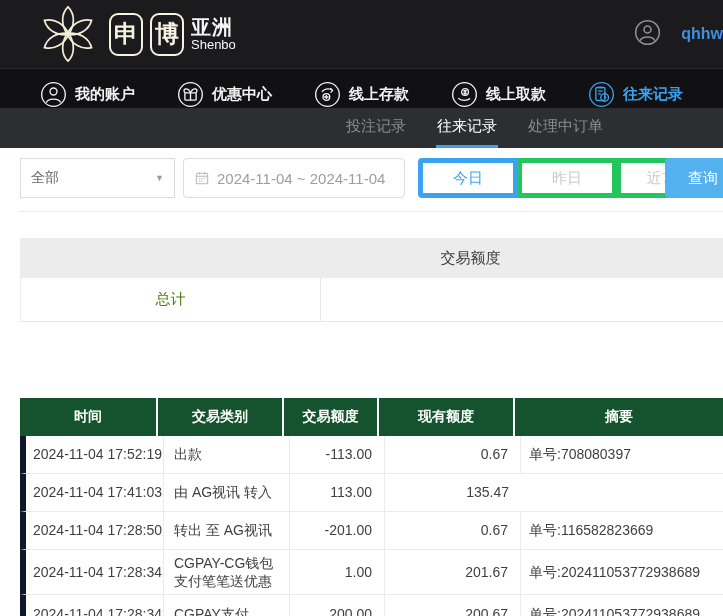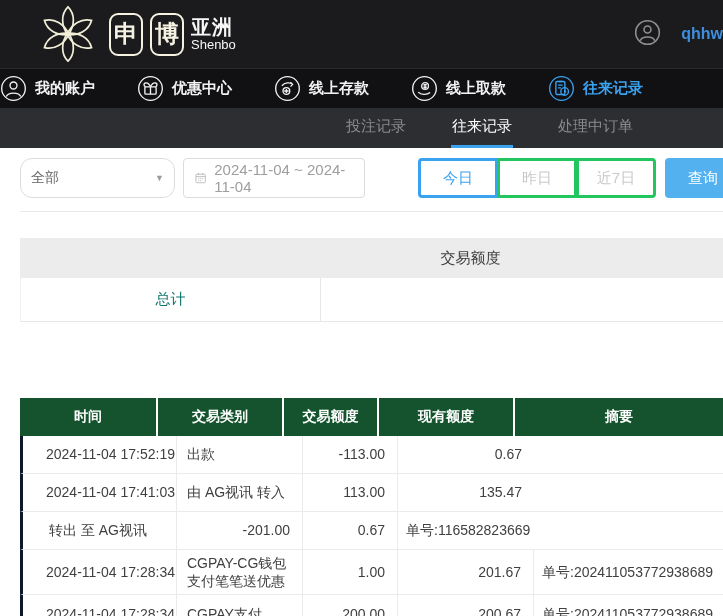--- a/index.html
+++ b/index.html
@@ -19,71 +19,71 @@
   .brand-right { display:flex; flex-direction:column; color:#f7f7f7; line-height:1.05; }
   .brand-region { font-size:20px; font-weight:700; letter-spacing:1px; }
   .brand-latin { font-size:13px; }
   .userbox { position:absolute; right:0; top:0; height:68px; display:flex;
     align-items:center; gap:20px; padding-right:0; }
   .avatar svg { width:27px; height:27px; stroke:#8f8f8f; fill:none; stroke-width:1.4; }
   .username { color:#3f8edd; font-size:16px; font-weight:700; white-space:nowrap; }
   
   .navbar { position:absolute; top:68px; left:0; width:100%; height:40px;
     background:#111114; border-top:1px solid #2a2a2c; display:flex;
-    align-items:center; gap:42px; white-space:nowrap; }
+    align-items:flex-end; padding-left:40px; gap:42px; white-space:nowrap; }
   .nav-item { display:flex; align-items:center; gap:8px; color:#f2f2f2;
     font-size:15px; font-weight:700; cursor:pointer; flex:none; }
   .nav-item svg { width:27px; height:27px; stroke:currentColor; fill:none; stroke-width:1.2; }
   .nav-item.active { color:#3aa2ef; }
   
   .tabbar { position:absolute; top:108px; left:0; width:100%; height:44px;
-    background:#2d2e32; display:flex; padding-left:345px; gap:44px; }
+    background:#2d2e32; display:flex; padding-left:345px; gap:29px; }
   .tab { height:40px; display:flex; align-items:center; padding:0 1px;
     color:#8b8b8d; font-size:15px; border-bottom:3px solid transparent; cursor:pointer; }
   .tab.active { color:#fff; border-bottom-color:#3aa2ef; }
   
   .filter-area { position:absolute; top:148px; left:0; width:100%; height:63px; background:#fff; }
   .select-box { position:absolute; left:20px; top:10px; width:155px; height:40px;
-    border:1px solid #dcdcdc; border-radius:12px; display:flex; align-items:center;
+    border:1px solid #dcdcdc; border-radius:0; display:flex; align-items:center;
     padding:0 10px; color:#666; font-size:14px; cursor:pointer; background:#fff; }
   .select-box .caret { margin-left:auto; color:#9a9a9a; font-size:9px; }
-  .date-box { position:absolute; left:183px; top:10px; width:182px; height:40px;
+  .date-box { position:absolute; left:183px; top:10px; width:222px; height:40px;
     border:1px solid #dcdcdc; border-radius:4px; display:flex; align-items:center;
     gap:7px; padding:0 10px; color:#9e9e9e; font-size:15px; cursor:pointer; background:#fff; }
   .date-box svg { width:16px; height:16px; stroke:#b8b8b8; fill:none; stroke-width:1.6; }
   .quick-group { position:absolute; left:418px; top:10px; display:flex; }
-  .quick-btn { width:80px; height:40px; background:#fff; border:3px solid #22c55e;
+  .quick-btn { width:100px; height:40px; background:#fff; border:5px solid #22c55e;
     margin-left:-1px; color:#c9c9c9; font-size:15px; display:flex; align-items:center;
     justify-content:center; cursor:pointer; }
   .quick-btn:first-child { margin-left:0; border-radius:4px 0 0 4px; }
   .quick-btn:last-child { border-radius:0 4px 4px 0; }
   .quick-btn.active { border-color:#3aa2ef; color:#3aa2ef; z-index:1; }
   .query-btn { position:absolute; left:665px; top:10px; width:76px; height:40px;
     background:#54b1f0; border:none; border-radius:4px; color:#fff; font-size:15px;
     display:flex; align-items:center; justify-content:center; cursor:pointer; }
   .divider { position:absolute; top:211px; left:20px; right:0; height:1px; background:#e9e9e9; }
   
   .summary { position:absolute; top:238px; left:20px; right:0; }
   .summary-head { height:40px; background:#ececec; display:grid;
     grid-template-columns:300px 301px 1fr; align-items:center; }
   .summary-head .cell { text-align:center; color:#3c3c3c; font-size:15px; }
   .summary-body { display:grid; grid-template-columns:300px 301px 1fr;
     border-bottom:1px solid #e7e7e7; border-left:1px solid #efefef; }
   .summary-body .cell { height:43px; display:flex; align-items:center;
-    justify-content:center; color:#0f766e; font-size:15px; border-right:1px solid #e7e7e7; }
+    justify-content:center; color:#4d7c0f; font-size:15px; border-right:1px solid #e7e7e7; }
   .summary-body .cell:last-child { border-right:none; }
   
   .records { position:absolute; top:398px; left:20px; right:0; font-size:14px; }
   .thead { display:grid; grid-template-columns:138px 126px 95px 136px 1fr;
     background:#14532d; height:38px; }
   .thead .th { display:flex; align-items:center; justify-content:center;
     color:#fff; font-weight:700; border-right:2px solid #fff; }
   .thead .th:last-child { border-right:none; }
   .trow { display:grid; grid-template-columns:138px 126px 95px 136px 1fr;
-    border-bottom:1px solid #ebebeb; border-left:3px solid #0f172a; min-height:38px;padding-left:16px; }
+    border-bottom:1px solid #ebebeb; border-left:6px solid #0f172a; min-height:38px; }
   .trow .td { display:flex; align-items:center; color:#3f3f3f;
     border-right:1px solid #ebebeb; padding:4px 8px; line-height:1.3; }
   .trow .td:last-child { border-right:none; }
   .td.c-time { padding-left:7px; white-space:nowrap; }
   .td.c-type { padding-left:10px; }
   .td.c-amount, .td.c-balance { justify-content:flex-end; padding-right:12px; }
   .td.c-memo { padding-left:8px; white-space:nowrap; }
 </style>
 </head>
 <body>
@@ -230,28 +230,30 @@
       <div class="th">交易额度</div>
       <div class="th">现有额度</div>
       <div class="th">摘要</div>
     </div>
 
     <div class="trow">
       <div class="td c-time">2024-11-04 17:52:19</div>
       <div class="td c-type">出款</div>
       <div class="td c-amount">-113.00</div>
       <div class="td c-balance">0.67</div>
+      <div class="td c-memo">单号:708080397</div>
     </div>
     <div class="trow">
       <div class="td c-time">2024-11-04 17:41:03</div>
       <div class="td c-type">由 AG视讯 转入</div>
       <div class="td c-amount">113.00</div>
       <div class="td c-balance">135.47</div>
     </div>
     <div class="trow">
+      <div class="td c-time">2024-11-04 17:28:50</div>
       <div class="td c-type">转出 至 AG视讯</div>
       <div class="td c-amount">-201.00</div>
       <div class="td c-balance">0.67</div>
       <div class="td c-memo">单号:116582823669</div>
     </div>
     <div class="trow">
       <div class="td c-time">2024-11-04 17:28:34</div>
       <div class="td c-type">CGPAY-CG钱包 支付笔笔送优惠</div>
       <div class="td c-amount">1.00</div>
       <div class="td c-balance">201.67</div>

